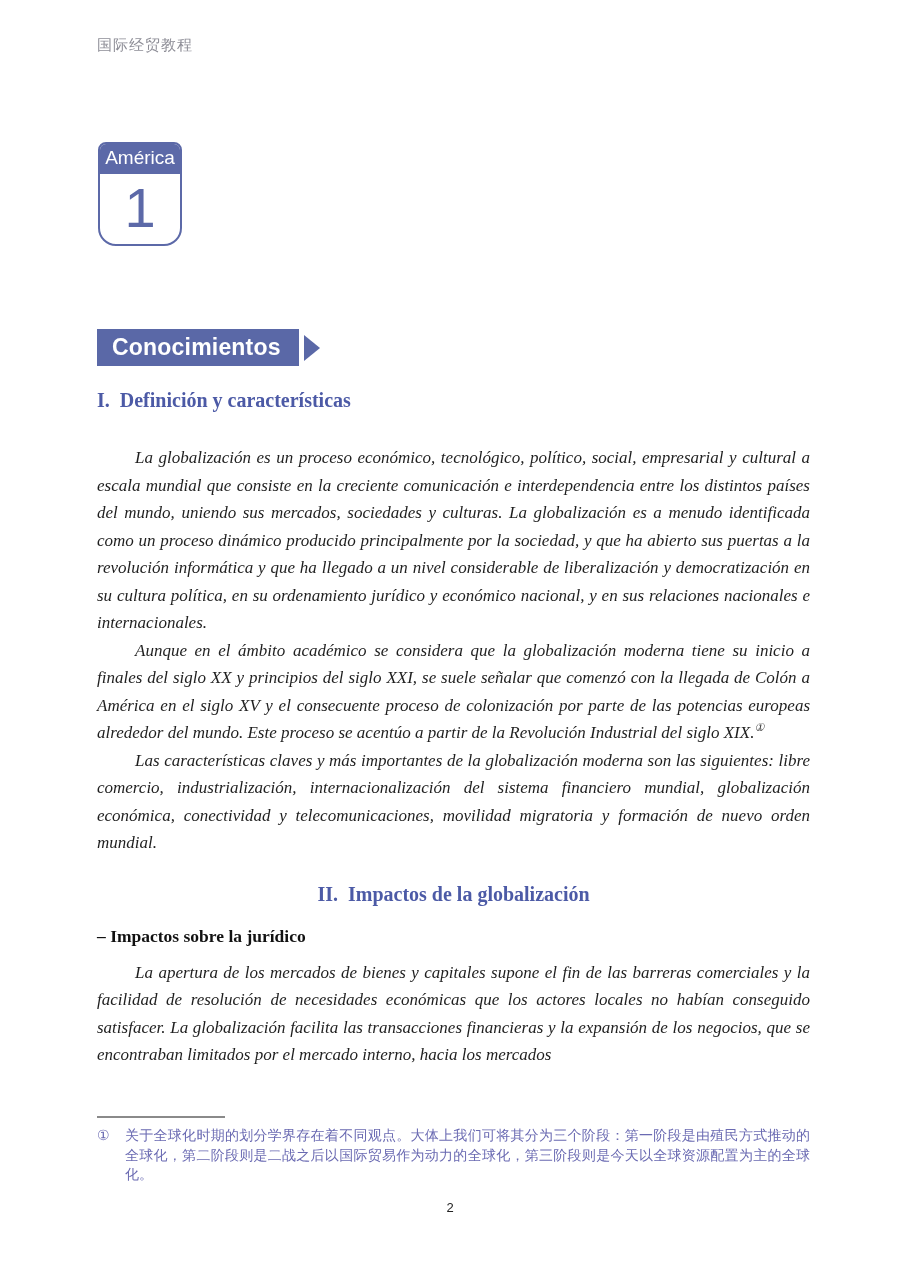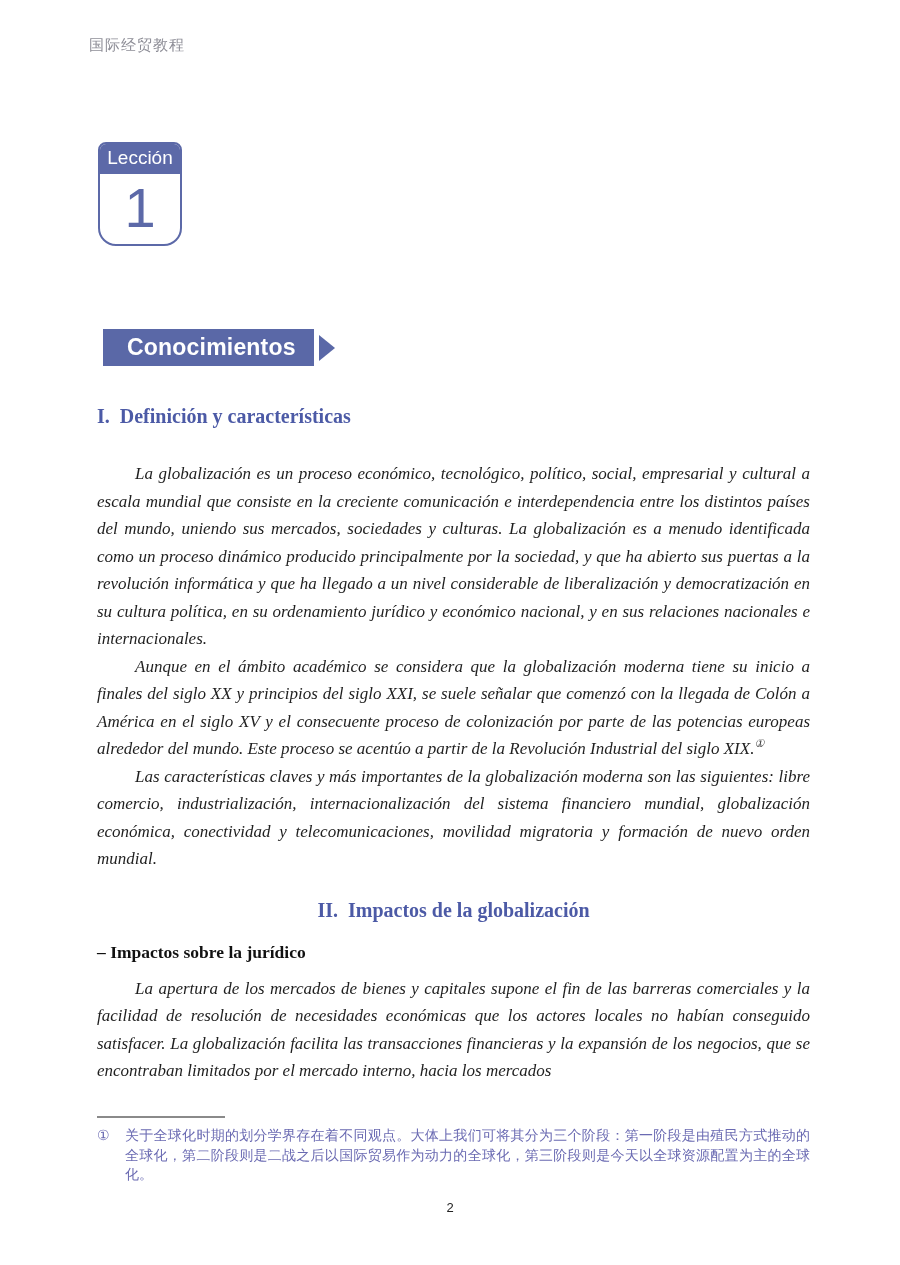--- a/index.html
+++ b/index.html
@@ -6,21 +6,21 @@
   html,body { background:#e8e8e8; }
   .page {
     position:relative;
     width:900px; height:1265px;
     margin:0 auto;
     background:#ffffff;
     font-family:"Liberation Serif", serif;
     overflow:hidden;
   }
   .running-header {
-    position:absolute; top:36px; left:89px;
+    position:absolute; top:36px; left:97px;
     font-family:"Liberation Sans", sans-serif;
     font-size:15px; letter-spacing:1px;
     color:#8d8d96;
   }
   
   .lesson-row { position:absolute; top:142px; left:98px; display:flex; align-items:flex-start; }
   .lesson-badge {
     width:84px; flex:none;
     border:2px solid #5c69a8;
     border-radius:8px 8px 18px 18px;
@@ -39,42 +39,42 @@
     text-align:center;
   }
   .lesson-title {
     margin-left:22px; margin-top:-9px;
     font-family:"Liberation Sans", sans-serif;
     font-weight:bold; font-size:42px; line-height:53px;
     color:#575fa7; letter-spacing:-0.5px;
   }
   
   .section-badge {
-    position:absolute; top:329px; left:103px;
+    position:absolute; top:329px; left:97px;
     height:37px; background:#5a68a7;
     display:inline-flex; align-items:center;
-    padding:0 18px 0 24px;
+    padding:0 18px 0 15px;
   }
   .section-badge::after {
     content:""; position:absolute; left:100%; top:50%;
     transform:translateY(-50%); margin-left:5px;
     border-left:16px solid #5a68a7;
     border-top:13px solid transparent;
     border-bottom:13px solid transparent;
   }
   .section-badge span {
     color:#fff; font-family:"Liberation Sans", sans-serif;
     font-weight:bold; font-size:23px; letter-spacing:0.2px;
   }
   
   .content { position:absolute; top:389px; left:97px; width:713px; }
   h2.sec {
     font-family:"Liberation Serif", serif;
     font-size:20px; font-weight:bold;
-    color:#4c5aa6; margin:16px 0 32px 0;
+    color:#4c5aa6; margin:0 0 32px 0;
   }
   h2.sec2 { margin:26px 0 20px 0;text-align:center; }
   h3.sub {
     font-family:"Liberation Serif", serif;
     font-size:17.5px; font-weight:bold;
     color:#111; margin:0 0 12px 0;
   }
   p.body-p {
     font-size:17px; line-height:27.5px;
     color:#1f1f1f; text-align:justify;
@@ -99,21 +99,21 @@
 </style>
 </head>
 <body>
 
 <div class="page">
 
   <div class="running-header">国际经贸教程</div>
 
   <div class="lesson-row">
     <div class="lesson-badge">
-      <div class="lesson-badge-top">Lección</div>
+      <div class="lesson-badge-top">América</div>
       <div class="lesson-badge-num">1</div>
     </div>
   </div>
 
   <div class="section-badge">
     <span>Conocimientos</span>
   </div>
 
   <div class="content">
     <h2 class="sec">I.&nbsp;&nbsp;Definición y características</h2>

